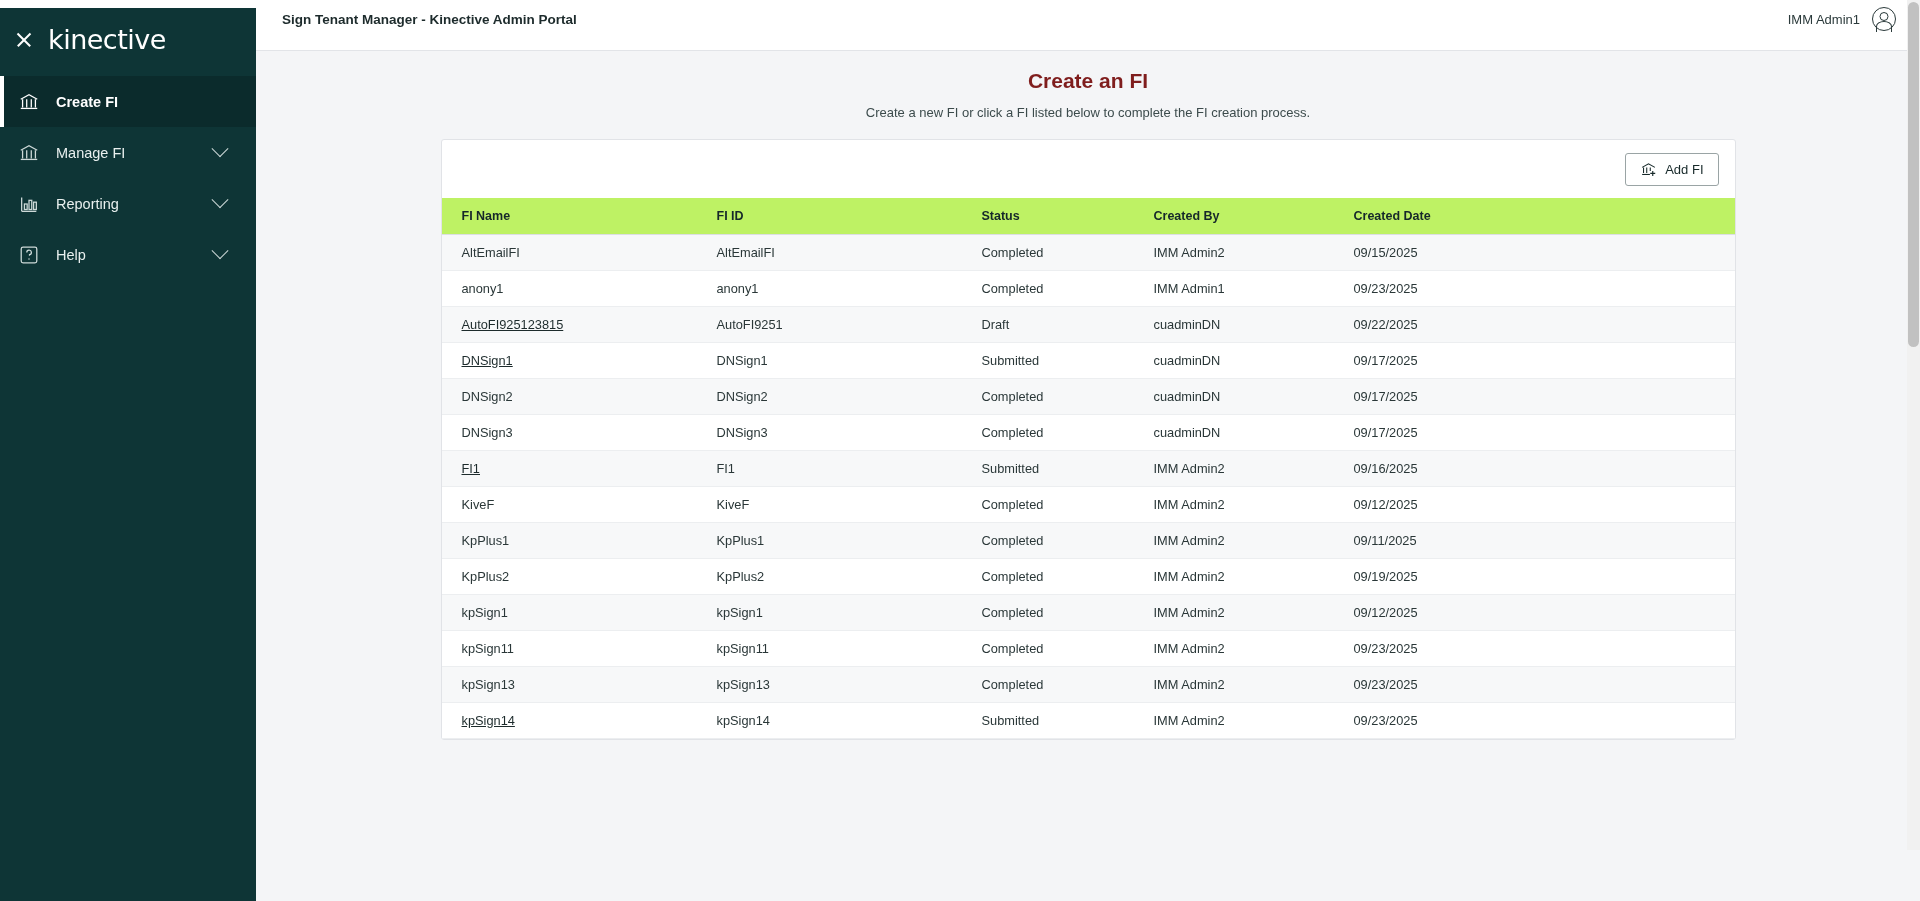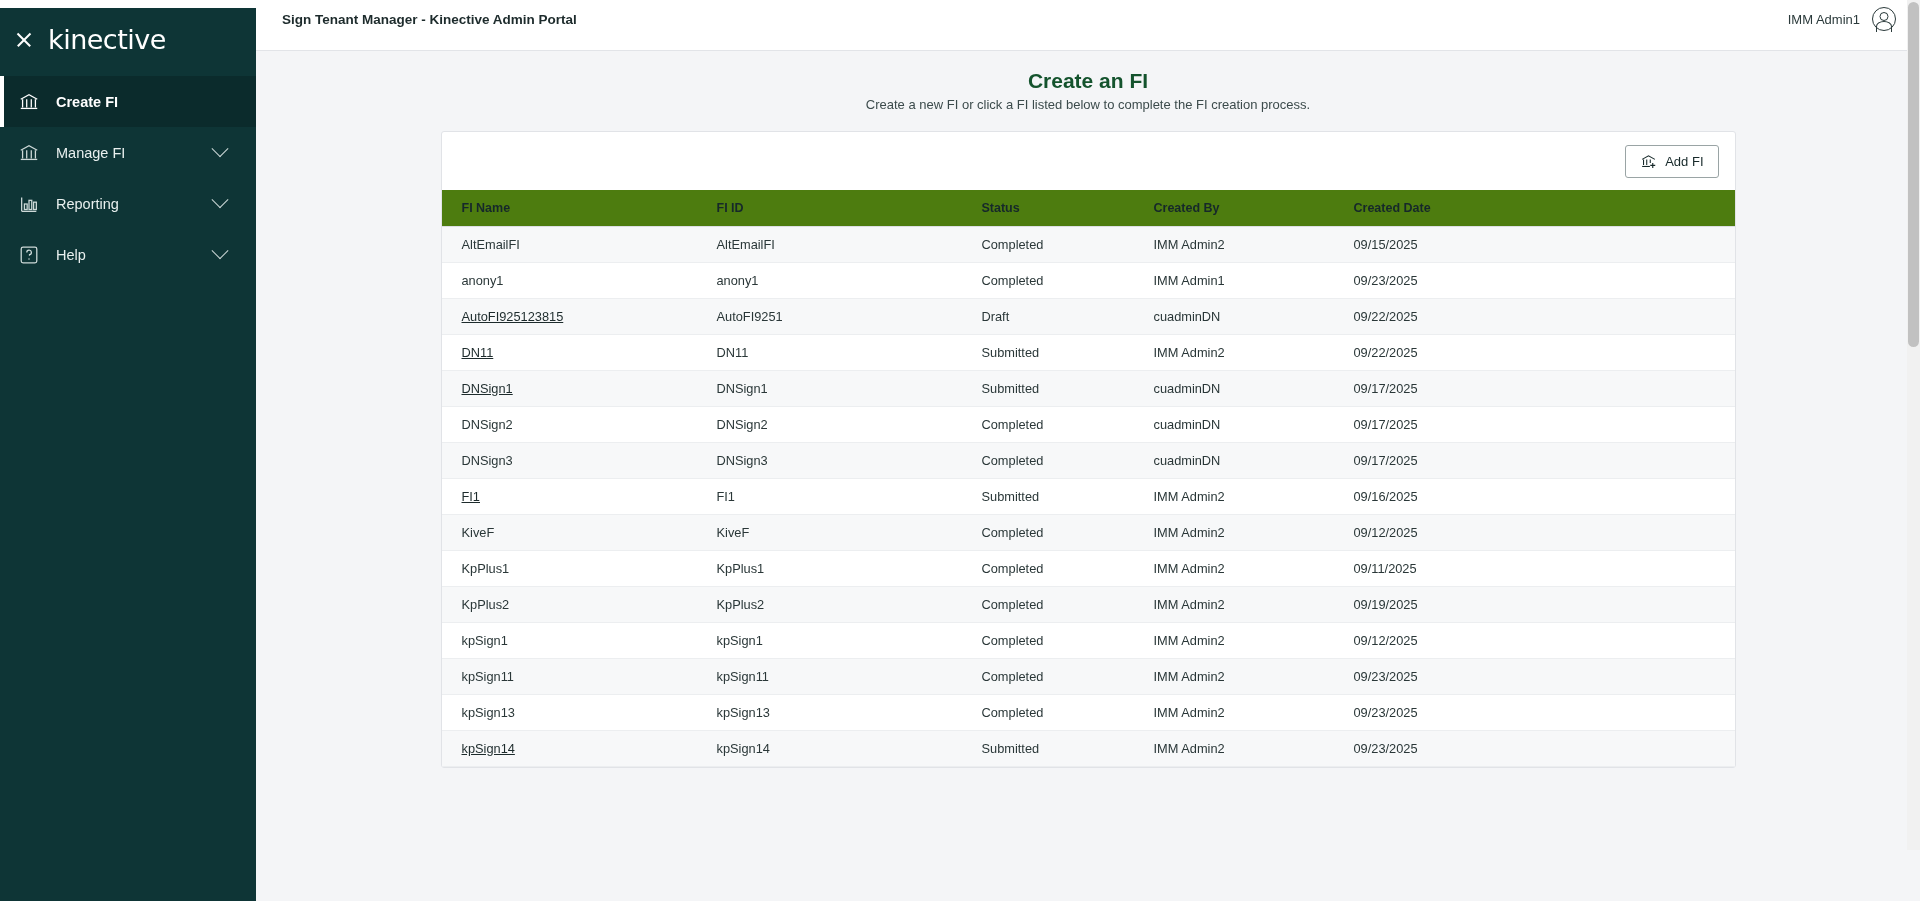--- a/index.html
+++ b/index.html
@@ -122,22 +122,22 @@
   }
 
   .content {
     flex: 1 1 auto;
     overflow: hidden;
     padding-top: 18px;
     position: relative;
   }
   .page-title {
     text-align: center;
-    font-size: 21px; font-weight: 700; color: #14532d;
-    margin-bottom: 4px;
+    font-size: 21px; font-weight: 700; color: #7f1d1d;
+    margin-bottom: 12px;
   }
   .page-sub {
     text-align: center;
     font-size: 13px; color: #3c4b4c;
     margin-bottom: 19px;
   }
 
   .card {
     width: 1295px;
     margin: 0 auto;
@@ -161,21 +161,21 @@
     cursor: pointer;
   }
   .add-fi-btn .bank-ico { width: 17px; height: 17px; }
 
   table { width: 100%; border-collapse: collapse; }
   thead th {
     text-align: left;
     font-size: 12.5px; font-weight: 700; color: #16282a;
     padding: 11px 10px 11px 0;
     border-bottom: 1px solid #dcdfe3;
-    background: #4d7c0f;
+    background: #bef264;
   }
   thead th:first-child, tbody td:first-child { padding-left: 20px; }
   tbody td {
     font-size: 12.8px; color: #2a3738;
     padding: 10px 10px 10px 0;
     border-bottom: 1px solid #eceef0;
     white-space: nowrap;
   }
   tbody tr:nth-child(odd) { background: #f7f8f9; }
   tbody tr:nth-child(even) { background: #ffffff; }
@@ -325,27 +325,20 @@
                 <td class="col-date">09/23/2025</td>
               </tr>
               <tr>
                 <td class="col-name"><a class="fi-link">AutoFI925123815</a></td>
                 <td class="col-id">AutoFI9251</td>
                 <td class="col-status">Draft</td>
                 <td class="col-by">cuadminDN</td>
                 <td class="col-date">09/22/2025</td>
               </tr>
               <tr>
-                <td class="col-name"><a class="fi-link">DN11</a></td>
-                <td class="col-id">DN11</td>
-                <td class="col-status">Submitted</td>
-                <td class="col-by">IMM Admin2</td>
-                <td class="col-date">09/22/2025</td>
-              </tr>
-              <tr>
                 <td class="col-name"><a class="fi-link">DNSign1</a></td>
                 <td class="col-id">DNSign1</td>
                 <td class="col-status">Submitted</td>
                 <td class="col-by">cuadminDN</td>
                 <td class="col-date">09/17/2025</td>
               </tr>
               <tr>
                 <td class="col-name">DNSign2</td>
                 <td class="col-id">DNSign2</td>
                 <td class="col-status">Completed</td>

